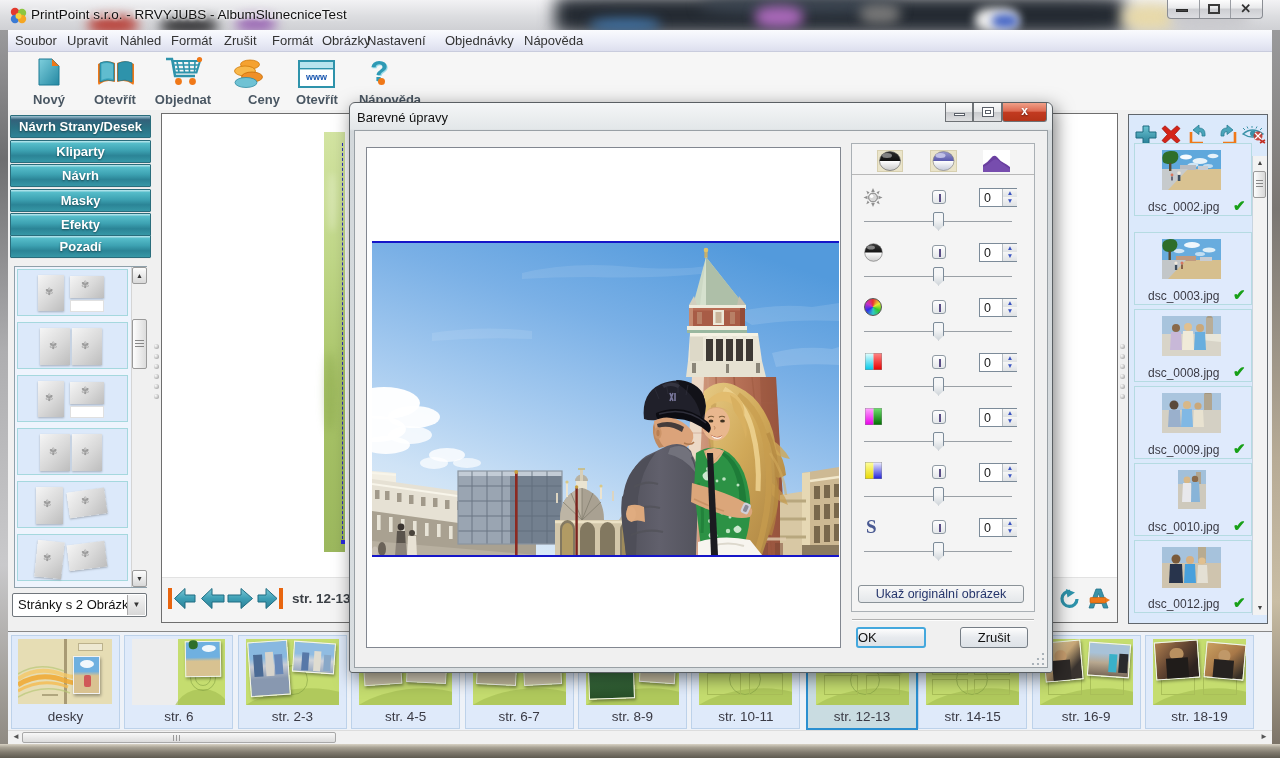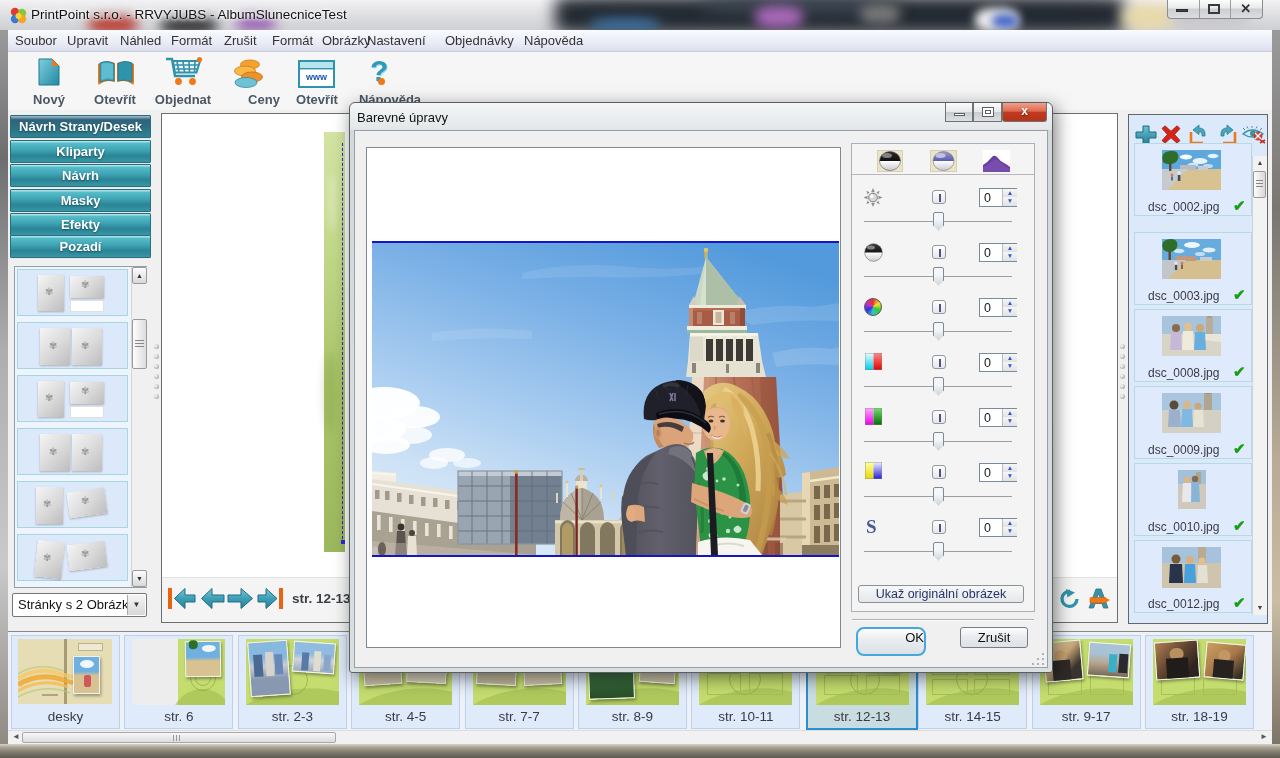--- a/index.html
+++ b/index.html
@@ -75,21 +75,21 @@
 #ctrlpanel { left:851px; top:143px; width:184px; height:469px; background:#f4f4f4; border:1px solid #aab0b5; }
 .spin { position:absolute; width:38px; height:19px; background:#fff; border:1px solid #7c8b99; }
 .spin b { position:absolute; left:4px; top:2px; font-size:12.5px; font-weight:normal; color:#161616; }
 .spin .ud { position:absolute; right:0; top:0; width:14px; height:100%; border-left:1px solid #b6bcc2; }
 .spin .ud i { position:absolute; left:0; width:14px; height:8.5px; background:linear-gradient(180deg,#f6f6f6,#dfe2e5); font-style:normal; font-size:6.5px; color:#3c55c0; text-align:center; line-height:8px; }
 .midbtn { position:absolute; width:14px; height:14px; border:1px solid #8f9aa3; border-radius:3px; background:linear-gradient(180deg,#fefefe,#e4e7ea); }
 .midbtn i { position:absolute; left:6px; top:3px; width:2px; height:8px; background:#5a4d86; }
 .track { position:absolute; height:1px; background:#9aa0a6; width:148px; left:864px; }
 .thumbp { position:absolute; width:11px; height:19px; left:933px; background:linear-gradient(180deg,#f5f6f7 40%,#cfd5da); border:1px solid #7c8b99; border-radius:2px 2px 0 0; clip-path:polygon(0 0,100% 0,100% 74%,50% 100%,0 74%); }
 #ukaz { left:858px; top:585px; width:166px; height:18px; background:linear-gradient(180deg,#f8f8f8,#e4e7ea); border:1px solid #8a9298; border-radius:3px; font-size:12.5px; color:#25356b; text-align:center; line-height:16px; }
-#okbtn { left:856px; top:627px; width:70px; height:29px; background:linear-gradient(180deg,#fdfdfd,#e7eaee 50%,#dde2e7); border:2px solid #44a8dd; border-radius:8px; font-size:13px; color:#111; text-align:right; line-height:17px; }
+#okbtn { left:856px; top:627px; width:70px; height:21px; background:linear-gradient(180deg,#fdfdfd,#e7eaee 50%,#dde2e7); border:2px solid #44a8dd; border-radius:3px; font-size:13px; color:#111; text-align:left; line-height:17px; }
 #cancelbtn { left:960px; top:627px; width:68px; height:21px; background:linear-gradient(180deg,#fdfdfd,#e7eaee 50%,#dde2e7); border:1px solid #757d85; border-radius:3px; font-size:13px; color:#111; text-align:center; line-height:19px; }
 </style>
 </head>
 <body>
 
 <div id="titlebar" class="abs">
   <div class="blob" style="left:88px;top:16px;width:50px;height:18px;background:#b84038;"></div>
   <div class="blob" style="left:160px;top:18px;width:58px;height:16px;background:#2e2e30;"></div>
   <div class="blob" style="left:236px;top:16px;width:40px;height:16px;background:#9a66b4;"></div>
   <div class="blob" style="left:555px;top:-4px;width:570px;height:38px;background:#232931;border-radius:10%;filter:blur(8px);"></div>
@@ -494,21 +494,21 @@
     <div class="photo" style="left:48px;top:6px;width:40px;height:38px;background:linear-gradient(180deg,#9ec4e4 45%,#d8d0bc 75%);transform:rotate(3deg)"></div>
   </div>
   <div class="flabel">str. 4-5</div>
 </div>
 <div class="abs fcell" style="left:464.6px">
   <div class="gthumb">
     <div class="gwave"></div>
     <div class="photo" style="left:4px;top:6px;width:40px;height:40px;background:linear-gradient(180deg,#7ab0da 35%,#c0b89c 65%);transform:rotate(3deg)"></div>
     <div class="photo" style="left:50px;top:4px;width:38px;height:42px;background:linear-gradient(180deg,#8cbadf 40%,#ccc4aa 75%);transform:rotate(-3deg)"></div>
   </div>
-  <div class="flabel">str. 7-7</div>
+  <div class="flabel">str. 6-7</div>
 </div>
 <div class="abs fcell" style="left:578px">
   <div class="gthumb">
     <div class="gwave"></div>
     <div class="photo" style="left:2px;top:2px;width:46px;height:58px;background:linear-gradient(180deg,#2e5c30 20%,#3a7040 60%,#274e28 100%);transform:rotate(-2deg)"></div>
     <div class="photo" style="left:54px;top:8px;width:36px;height:36px;background:linear-gradient(180deg,#88b4d8 45%,#c8bfa4 80%);transform:rotate(4deg)"></div>
   </div>
   <div class="flabel">str. 8-9</div>
 </div>
 <div class="abs fcell" style="left:691.4px">
@@ -556,21 +556,21 @@
     <div style="position:absolute;left:50px;top:34px;width:34px;height:22px;border:1px solid #a9bf58"></div>
     <div class="photo" style="left:4px;top:2px;width:38px;height:40px;background:linear-gradient(135deg,#e0d0a8 0%,#c8a878 45%,#3a3430 75%);transform:rotate(-5deg)">
       <div style="position:absolute;left:10px;top:8px;width:12px;height:12px;background:#caa070;border-radius:45%"></div>
       <div style="position:absolute;left:7px;top:18px;width:18px;height:20px;background:#2e2a28"></div>
     </div>
     <div class="photo" style="left:48px;top:4px;width:42px;height:34px;background:linear-gradient(180deg,#a8c2d8 30%,#b8a890 60%,#786858 100%);transform:rotate(4deg)">
       <div style="position:absolute;left:20px;top:10px;width:8px;height:18px;background:#3ab0c8"></div>
       <div style="position:absolute;left:30px;top:9px;width:9px;height:19px;background:#2a2a2e"></div>
     </div>
   </div>
-  <div class="flabel">str. 9-17</div>
+  <div class="flabel">str. 16-9</div>
 </div>
 <div class="abs fcell" style="left:1145px">
   <div class="gthumb">
     <div class="gwave"></div>
     <div style="position:absolute;left:8px;top:34px;width:34px;height:22px;border:1px solid #a9bf58"></div>
     <div style="position:absolute;left:50px;top:34px;width:34px;height:22px;border:1px solid #a9bf58"></div>
     <div class="photo" style="left:2px;top:2px;width:44px;height:38px;background:linear-gradient(135deg,#b08050 0%,#6a4a34 40%,#2e2420 80%);transform:rotate(-4deg)">
       <div style="position:absolute;left:14px;top:6px;width:14px;height:12px;background:#b89060;border-radius:45%"></div>
       <div style="position:absolute;left:10px;top:16px;width:22px;height:20px;background:#201c1a"></div>
     </div>

